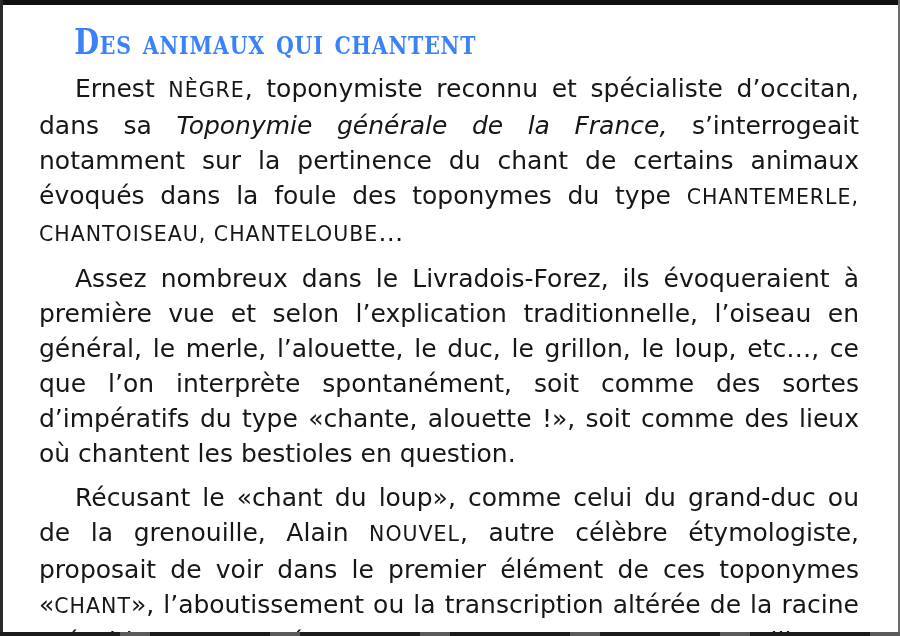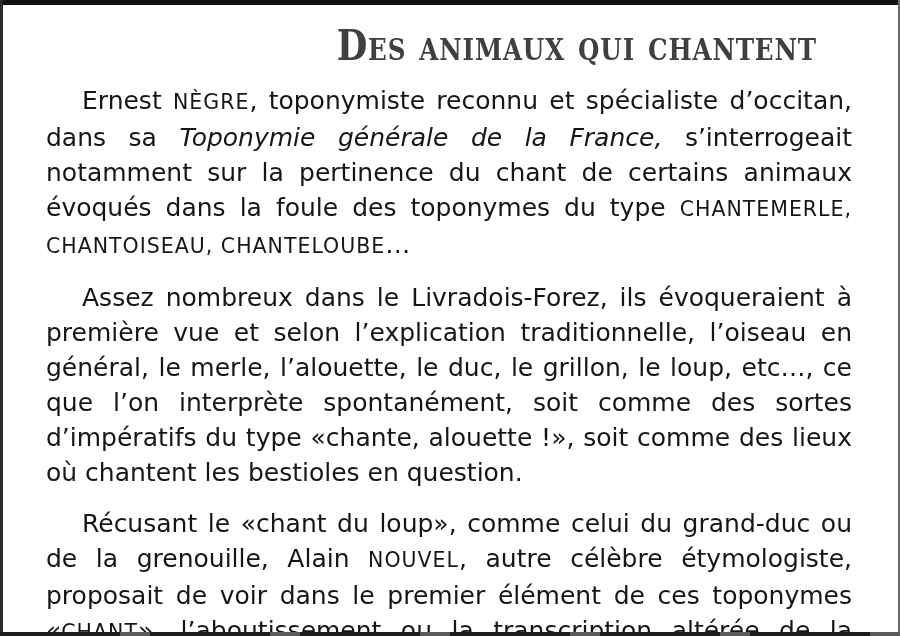--- a/index.html
+++ b/index.html
@@ -22,42 +22,42 @@
   .scan-edge.left   { top: 0; left: 0; width: 3px; height: 636px; background: #2a2a2a; }
   .scan-edge.right  { top: 0; right: 0; width: 2px; height: 636px; background: #6d6d6d; }
   .scan-edge.bottom {
     bottom: 0; left: 0; width: 900px; height: 4px;
     background: repeating-linear-gradient(90deg,
       #1c1c1c 0px, #1c1c1c 120px,
       #5a5a5a 120px, #5a5a5a 150px);
   }
   .title {
     margin: 24px 30px 12px 30px;
-    text-align: right;
+    text-align: left;
     font-family: "DejaVu Serif", "Liberation Serif", serif;
     font-weight: bold;
     font-variant: small-caps;
-    font-size: 43px;
+    font-size: 35px;
     line-height: 1.0;
     letter-spacing: 1px;
-    color: #404040;
+    color: #3b82f6;
     white-space: nowrap;
   }
   .title .squeeze {
     display: inline-block;
     transform: scaleX(0.82);
     transform-origin: 50% 50%;
   }
   .article {
     margin: 0 32px 0 30px;
     font-size: 25px;
     line-height: 35px;
   }
   .article p {
-    margin: 16px;
+    margin: 9px;
     text-align: justify;
     text-indent: 36px;
   }
   .seg-plain { }
   .seg-italic { font-style: italic; }
   .seg-smallcaps {
     font-size: 0.82em;
     letter-spacing: 1px;
   }
 </style>

